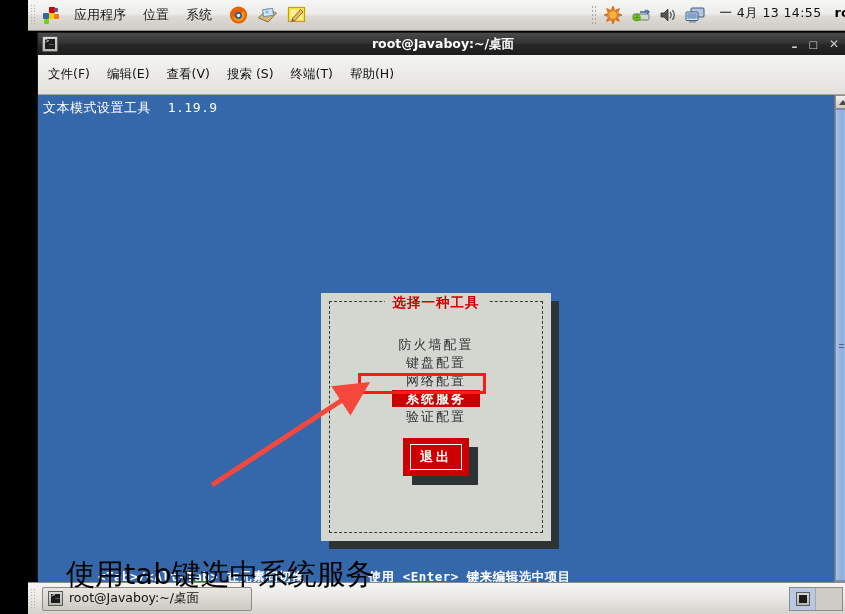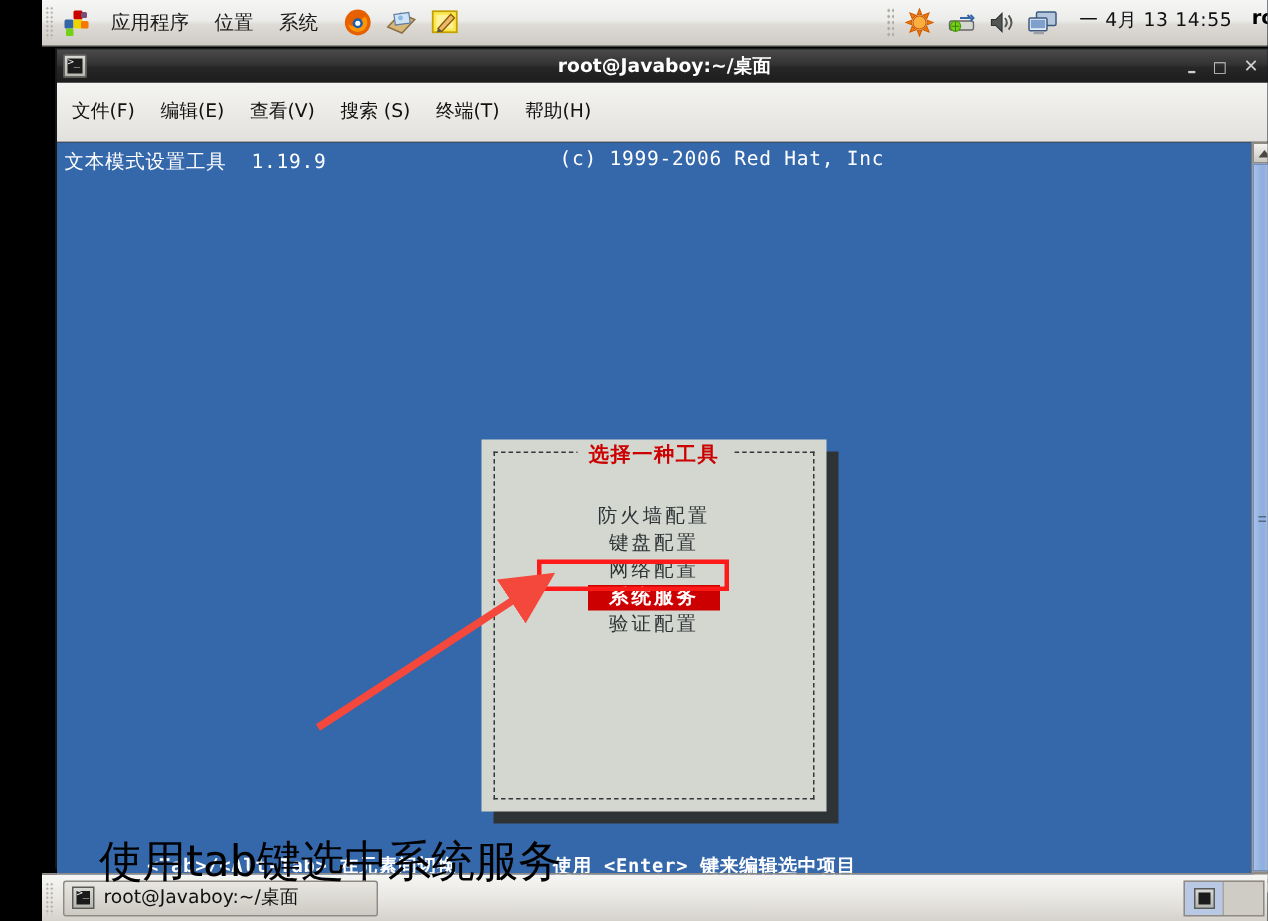--- a/index.html
+++ b/index.html
@@ -372,39 +372,44 @@
       <span class="mb-item">搜索 (S)</span>
       <span class="mb-item">终端(T)</span>
       <span class="mb-item">帮助(H)</span>
     </div>
 
     <div id="term-body">
       <div id="tty">
 
         <div class="tty-row" id="tty-head">
           <span class="left">文本模式设置工具  1.19.9</span>
-          <span class="right">(c) 1999-2006 Red Hat, Inc</span>
         </div>
 
         <div id="dialog-shadow"></div>
         <div id="dialog">
           <div id="dlg-inner">
             <div id="dlg-title">
               <span>选择一种工具</span>
             </div>
 
             <div id="dlg-list">
               <div class="dlg-item">防火墙配置</div>
               <div class="dlg-item">键盘配置</div>
               <div class="dlg-item">网络配置</div>
               <div class="dlg-item selected">系统服务</div>
               <div class="dlg-item">验证配置</div>
             </div>
 
             <div id="dlg-buttons">
+              <div class="dlg-btn-wrap">
+                <div class="dlg-btn-shadow"></div>
+                <div class="dlg-btn">
+                  <span class="inner">退出</span>
+                </div>
+              </div>
             </div>
           </div>
           <div id="sel-highlight"></div>
         </div>
 
         <svg id="annot-arrow" width="175" height="120" viewBox="0 0 175 120">
           <defs>
             <marker id="ah" markerWidth="7" markerHeight="7" refX="2.2" refY="3.5" orient="auto">
               <path d="M0,0 L7,3.5 L0,7 z" fill="#f5483c"></path>
             </marker>

